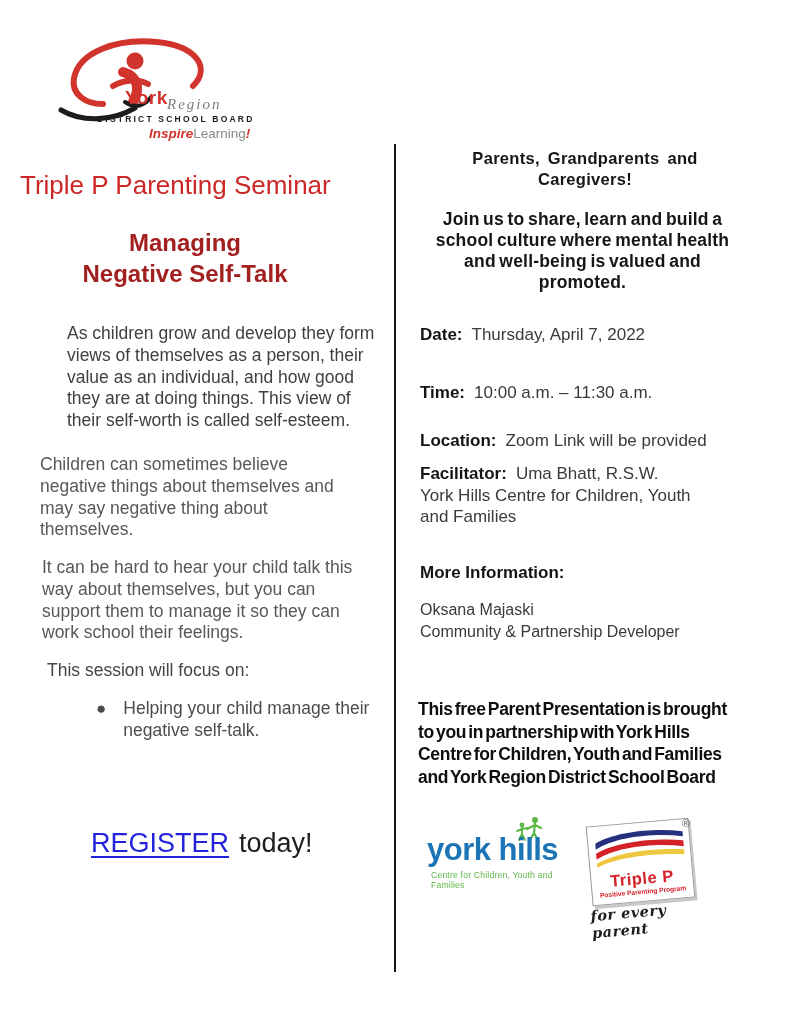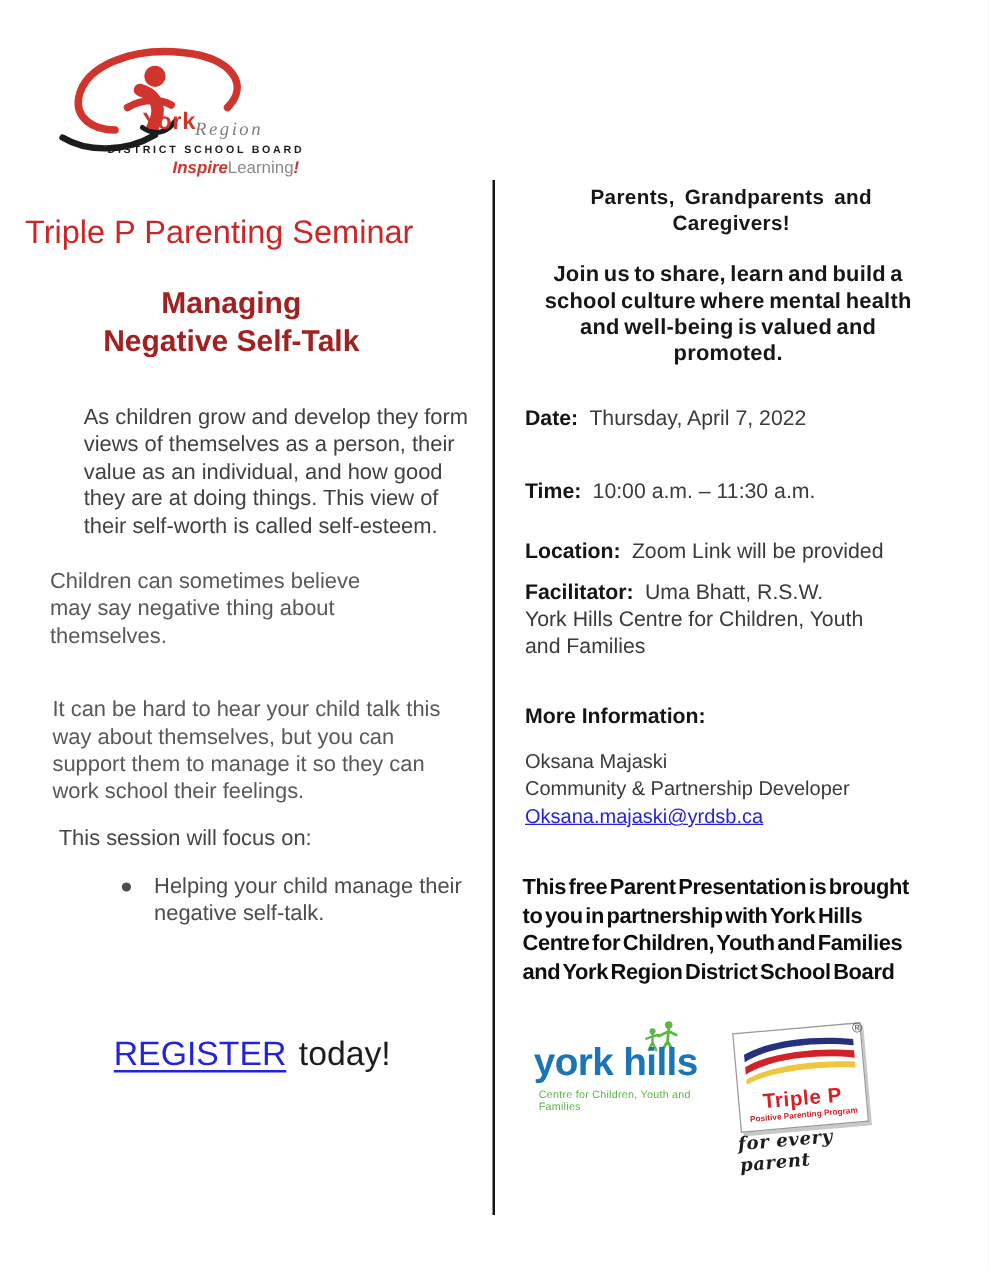--- a/index.html
+++ b/index.html
@@ -4,21 +4,21 @@
 <style>
   * { margin:0; padding:0; box-sizing:border-box; }
   body { background:#e8e8e8; font-family:"Liberation Sans", sans-serif; }
   .page {
     position:relative; width:791px; height:1023px; margin:0 auto;
     background:#ffffff; overflow:hidden; color:#222;
   }
   .abs { position:absolute; }
 
   
-  .yrdsb-logo { left:34px; top:34px; width:210px; height:112px; }
+  .yrdsb-logo { left:45px; top:34px; width:210px; height:112px; }
   .yrdsb-york   { position:absolute; left:80px;  top:53px; font-size:19px; font-weight:bold; color:#d0342c; letter-spacing:.5px; }
   .yrdsb-region { position:absolute; left:122px; top:62px; font-size:15px; font-style:italic; color:#7d7d7d; letter-spacing:2px; font-family:"Liberation Serif", serif; }
   .yrdsb-board  { position:absolute; left:52px;  top:80px; font-size:8.5px; font-weight:bold; color:#1c1c1c; letter-spacing:2.2px; }
   .yrdsb-tagline{ position:absolute; left:104px; top:92px; font-size:13.5px; }
   .yrdsb-tagline .insp { color:#d0342c; font-weight:bold; font-style:italic; }
   .yrdsb-tagline .learn{ color:#8a8a8a; }
   .yrdsb-tagline .bang { color:#d0342c; font-weight:bold; font-style:italic; }
 
   
   .left-title {
@@ -121,20 +121,21 @@
   <div class="abs par par-dark" style="left:46px; top:323px;margin-left:21px;">
     <div>As children grow and develop they form</div>
     <div>views of themselves as a person, their</div>
     <div>value as an individual, and how good</div>
     <div>they are at doing things. This view of</div>
     <div>their self-worth is called self-esteem.</div>
   </div>
 
   <div class="abs par par-gray" style="left:40px; top:454px;">
     <div>Children can sometimes believe</div>
+    <div>negative things about themselves and</div>
     <div>may say negative thing about</div>
     <div>themselves.</div>
   </div>
 
   <div class="abs par par-gray" style="left:42px; top:557px;">
     <div>It can be hard to hear your child talk this</div>
     <div>way about themselves, but you can</div>
     <div>support them to manage it so they can</div>
     <div>work school their feelings.</div>
   </div>
@@ -182,21 +183,20 @@
   <div class="abs info-row fac-org" style="left:420px; top:463px;">
     <div><span class="info-label">Facilitator:</span><span>Uma Bhatt, R.S.W.</span></div>
     <div>York Hills Centre for Children, Youth</div>
     <div>and Families</div>
   </div>
 
   <div class="abs more-info">More Information:</div>
 
   <div class="abs contact" style="left:420px; top:601px;">Oksana Majaski</div>
   <div class="abs contact" style="left:420px; top:623px;">Community &amp; Partnership Developer</div>
-  <a class="abs contact email-link" style="left:420px; top:645px;">Oksana.majaski@yrdsb.ca</a>
 
   <div class="abs partnership">
     <div>This free Parent Presentation is brought</div>
     <div>to you in partnership with York Hills</div>
     <div>Centre for Children, Youth and Families</div>
     <div>and York Region District School Board</div>
   </div>
 
   <div class="abs yh-logo">
     <svg class="yh-figures" width="40" height="26" viewBox="0 0 40 26">

